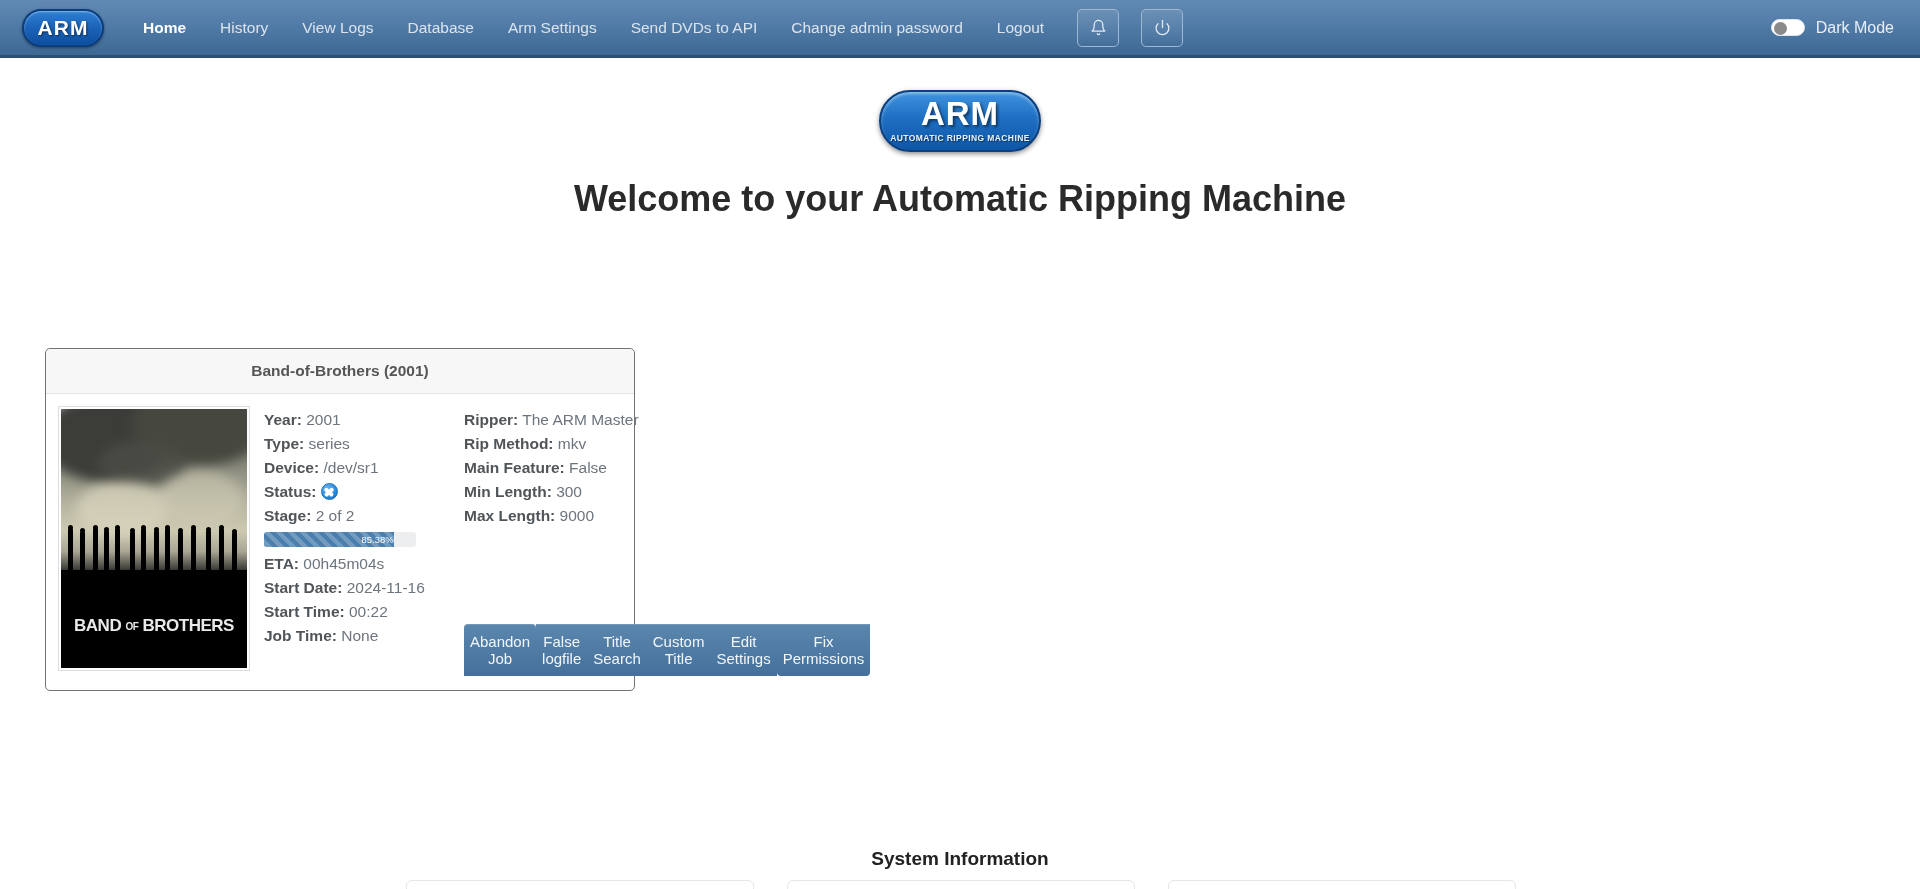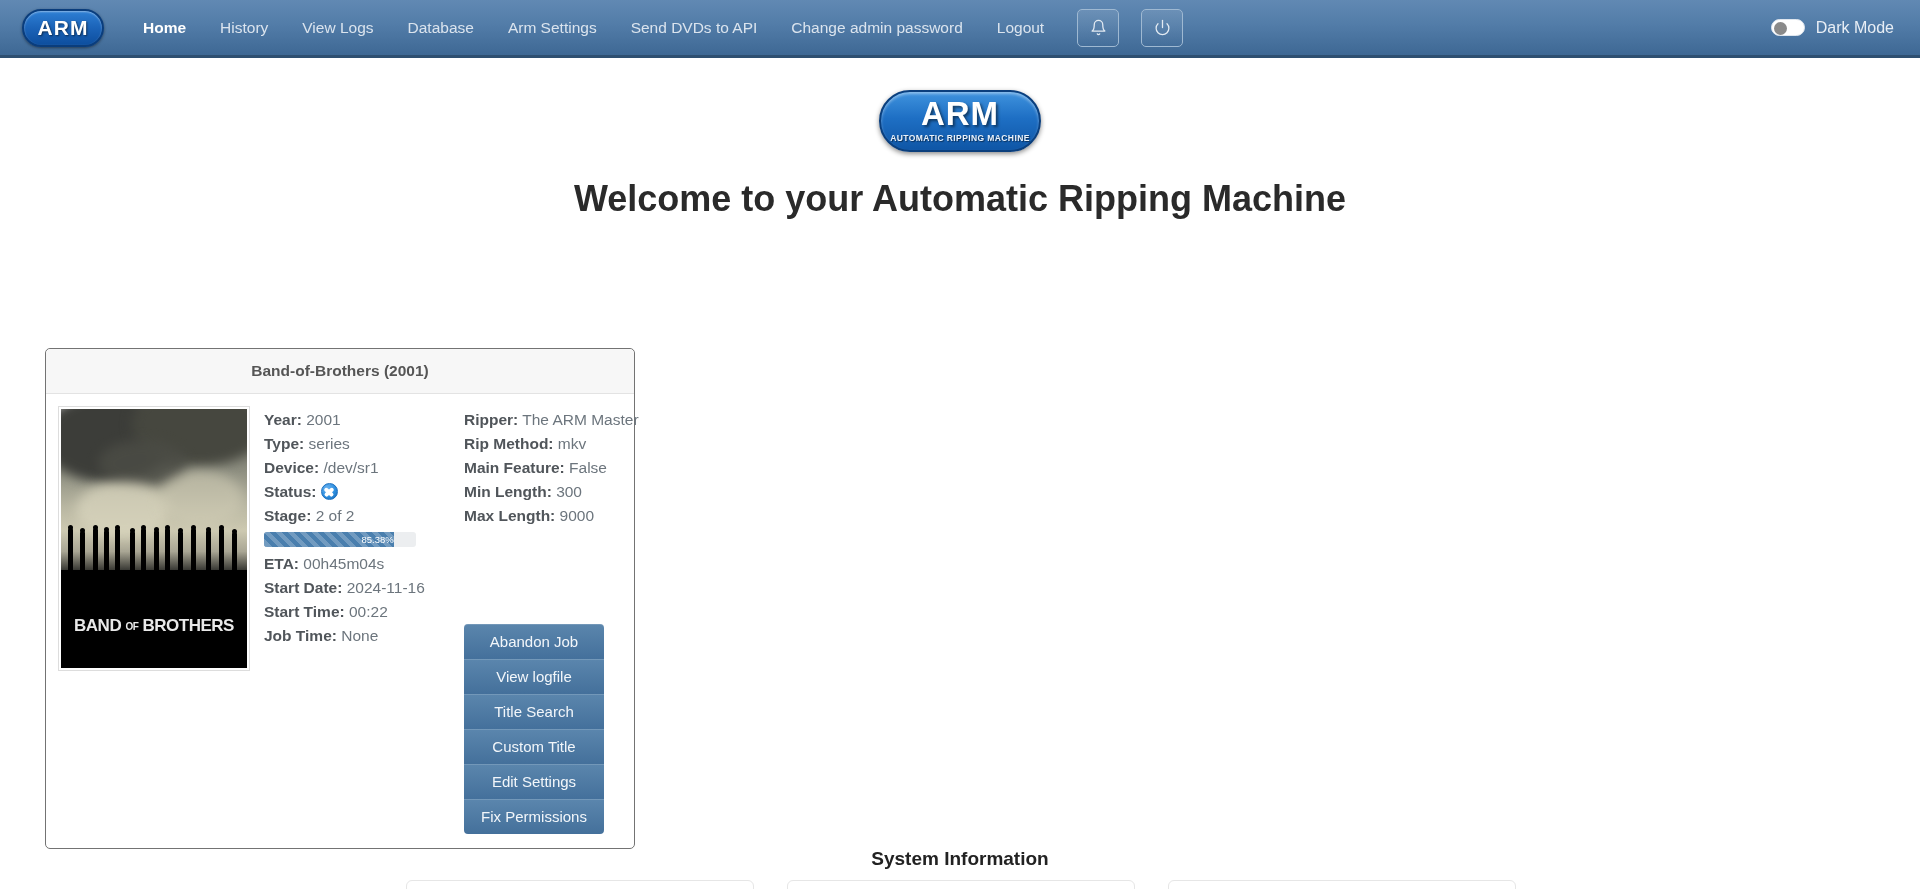--- a/index.html
+++ b/index.html
@@ -243,21 +243,21 @@
       transparent 50%, rgba(255,255,255,.22) 50%,
       rgba(255,255,255,.22) 75%, transparent 75%, transparent);
     background-size: 12px 12px;
     color: #fff;
     font-size: 9.5px;
     line-height: 15px;
     text-align: right;
   }
 
   .btn-col {
-    display: flex; flex-direction: column;
+    display: flex; 
     width: 140px; flex: none;
     margin-top: 96px;
   }
   .job-btn {
     display: block;
     padding: 9px 6px;
     font-size: 15px;
     color: #f2f6fa;
     text-align: center;
     border: none;
@@ -436,21 +436,21 @@
             <b>Min Length:</b>
             <span>300</span>
           </div>
           <div class="drow">
             <b>Max Length:</b>
             <span>9000</span>
           </div>
 
           <div class="btn-col">
             <button class="job-btn">Abandon Job</button>
-            <button class="job-btn">View logfile</button>
+            <button class="job-btn">False logfile</button>
             <button class="job-btn">Title Search</button>
             <button class="job-btn">Custom Title</button>
             <button class="job-btn">Edit Settings</button>
             <button class="job-btn">Fix Permissions</button>
           </div>
         </div>
       </div>
 
     </div>
   </div>

